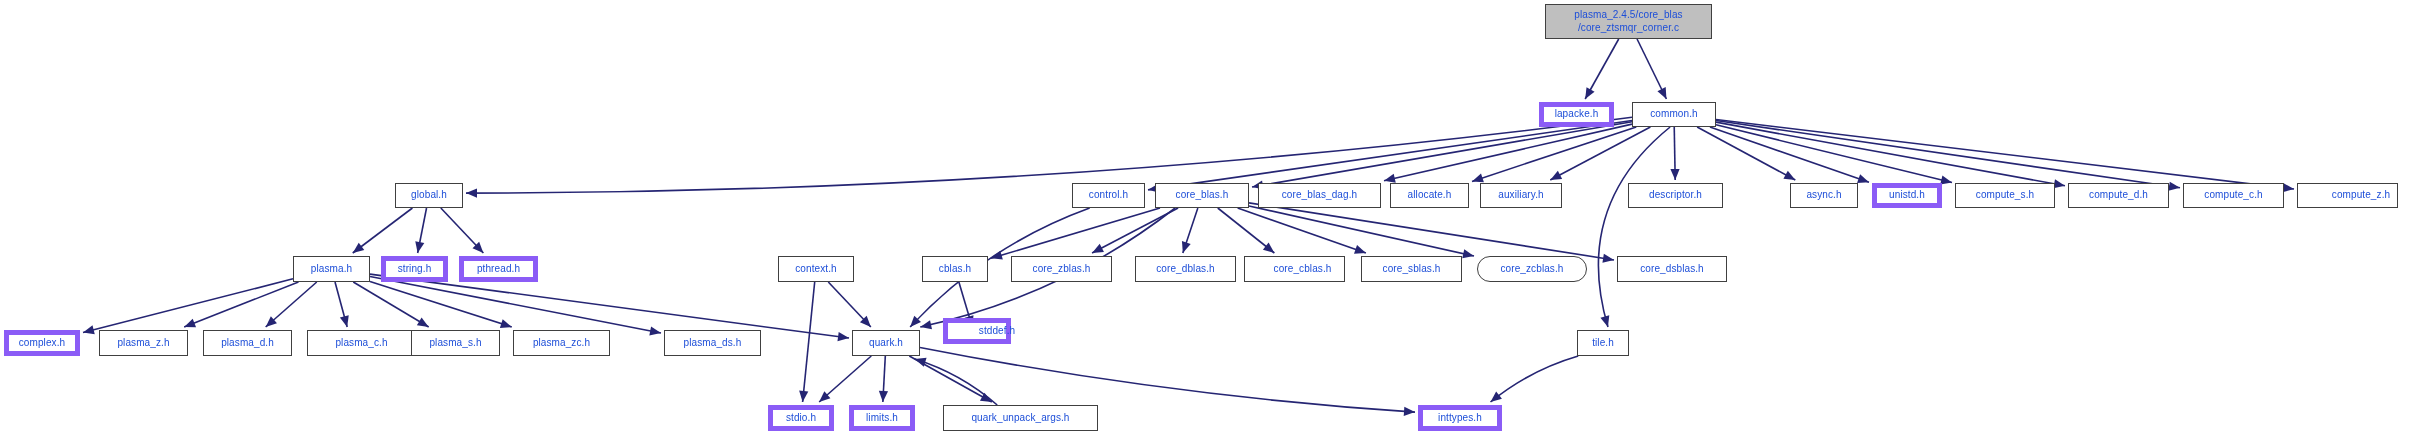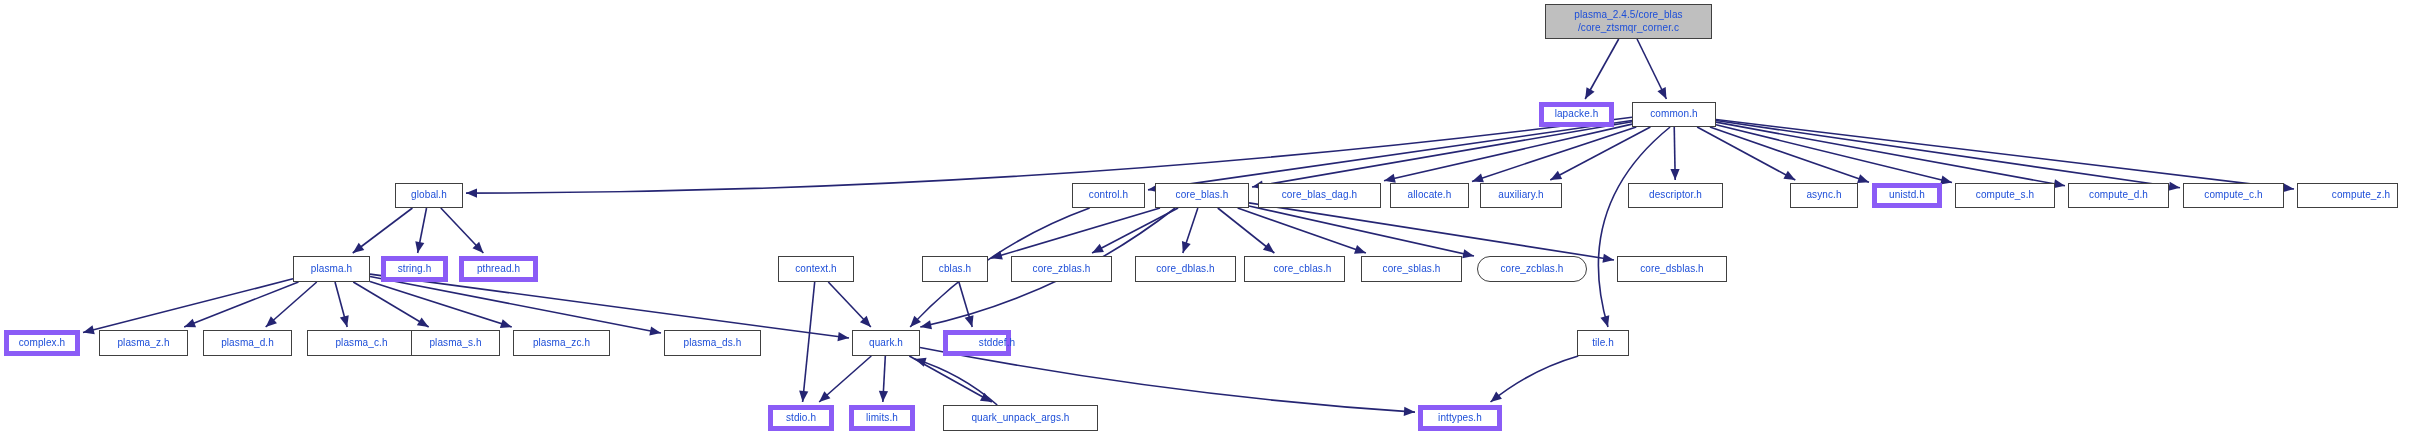--- a/index.html
+++ b/index.html
@@ -269,19 +269,19 @@
     <div class="node-box" style="left: 1477px; top: 256px; width: 110px; height: 26px; border-radius: 13px;">core_zcblas.h</div>
     <div class="node-box" style="left: 1617px; top: 256px; width: 110px; height: 26px;">core_dsblas.h</div>
     <div class="node-box light" style="left: 4px; top: 330px; width: 76px; height: 26px;">complex.h</div>
     <div class="node-box" style="left: 99px; top: 330px; width: 89px; height: 26px;">plasma_z.h</div>
     <div class="node-box" style="left: 203px; top: 330px; width: 89px; height: 26px;">plasma_d.h</div>
     <div class="node-box" style="left: 307px; top: 330px; width: 109px; height: 26px;">plasma_c.h</div>
     <div class="node-box" style="left: 411px; top: 330px; width: 89px; height: 26px;">plasma_s.h</div>
     <div class="node-box" style="left: 513px; top: 330px; width: 97px; height: 26px;">plasma_zc.h</div>
     <div class="node-box" style="left: 664px; top: 330px; width: 97px; height: 26px;">plasma_ds.h</div>
     <div class="node-box" style="left: 852px; top: 330px; width: 68px; height: 26px;">quark.h</div>
-    <div class="node-box light" style="left: 943px; top: 330px; width: 68px; height: 26px; padding-left: 40px;">stddef.h</div>
+    <div class="node-box light" style="left: 943px; top: 318px; width: 68px; height: 26px; padding-left: 40px;">stddef.h</div>
     <div class="node-box" style="left: 1577px; top: 330px; width: 52px; height: 26px;">tile.h</div>
     <div class="node-box light" style="left: 768px; top: 405px; width: 66px; height: 26px;">stdio.h</div>
     <div class="node-box light" style="left: 849px; top: 405px; width: 66px; height: 26px;">limits.h</div>
     <div class="node-box" style="left: 943px; top: 405px; width: 155px; height: 26px;">quark_unpack_args.h</div>
     <div class="node-box light" style="left: 1418px; top: 405px; width: 84px; height: 26px;">inttypes.h</div>
   </div>
 
 </body></html>

